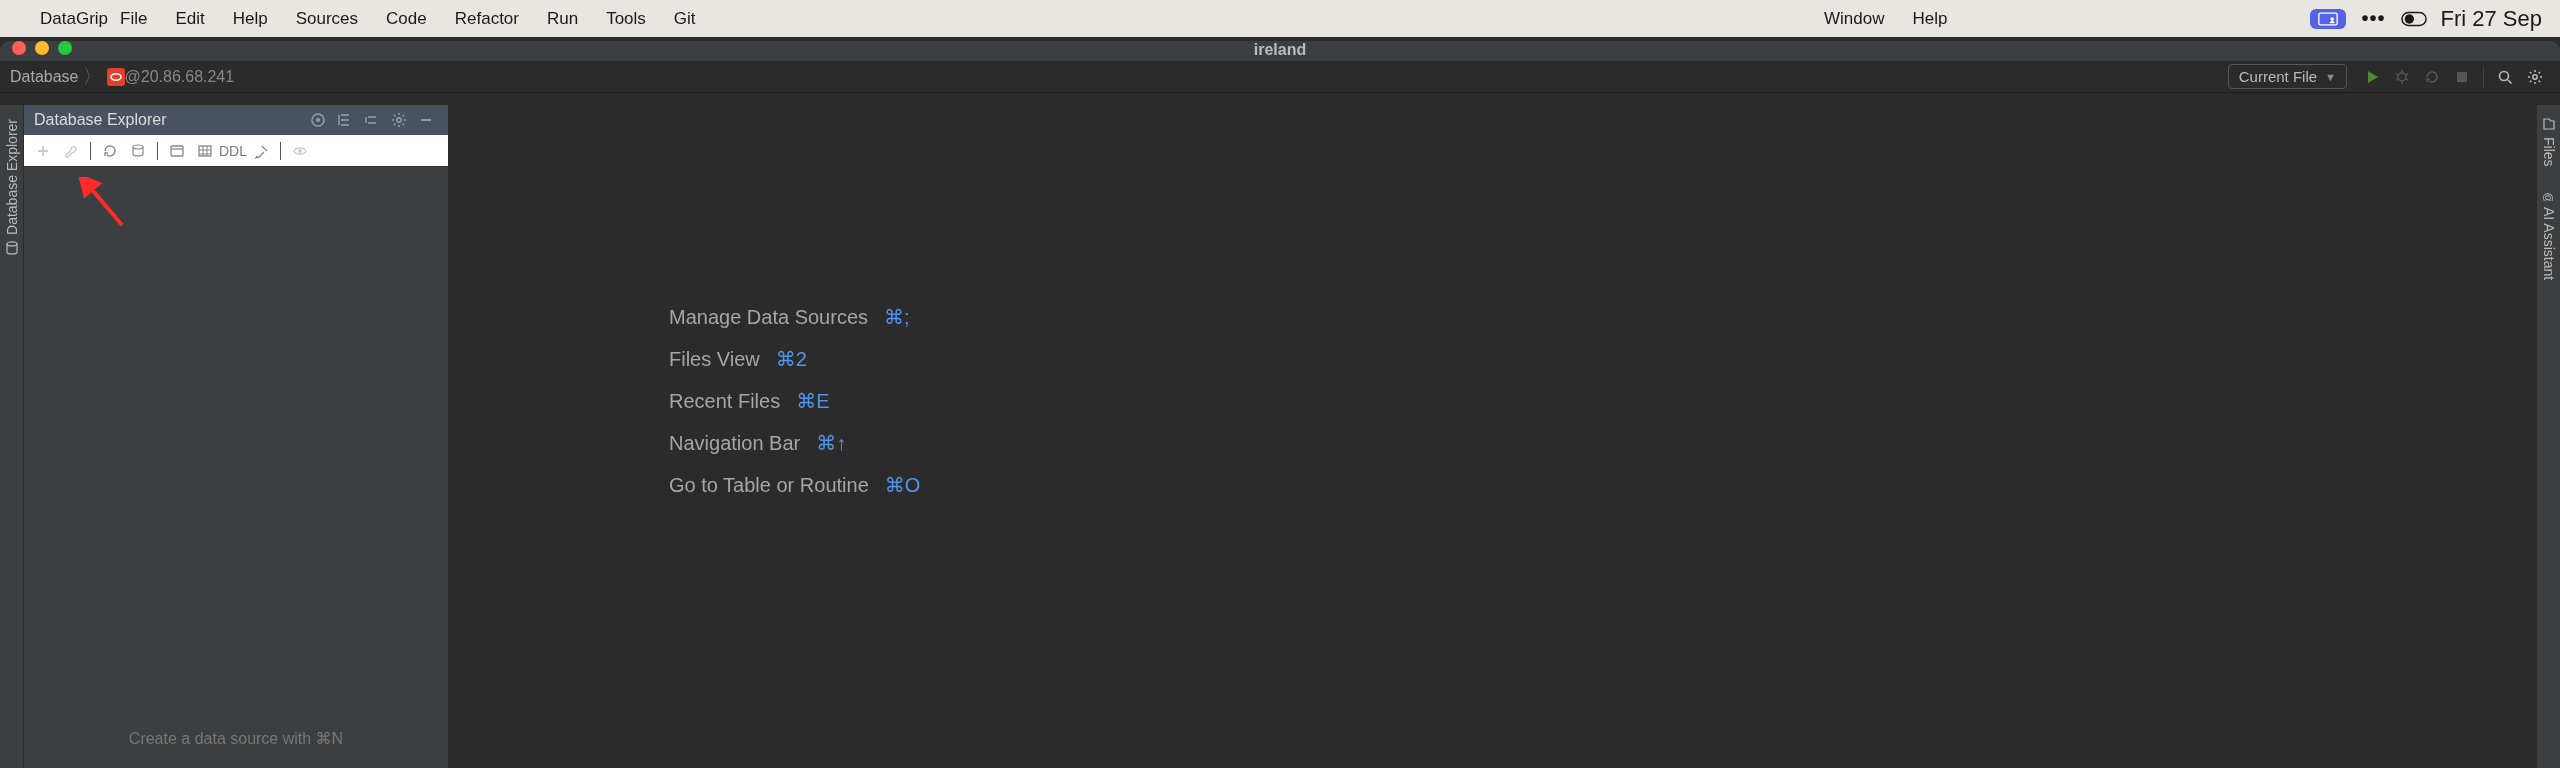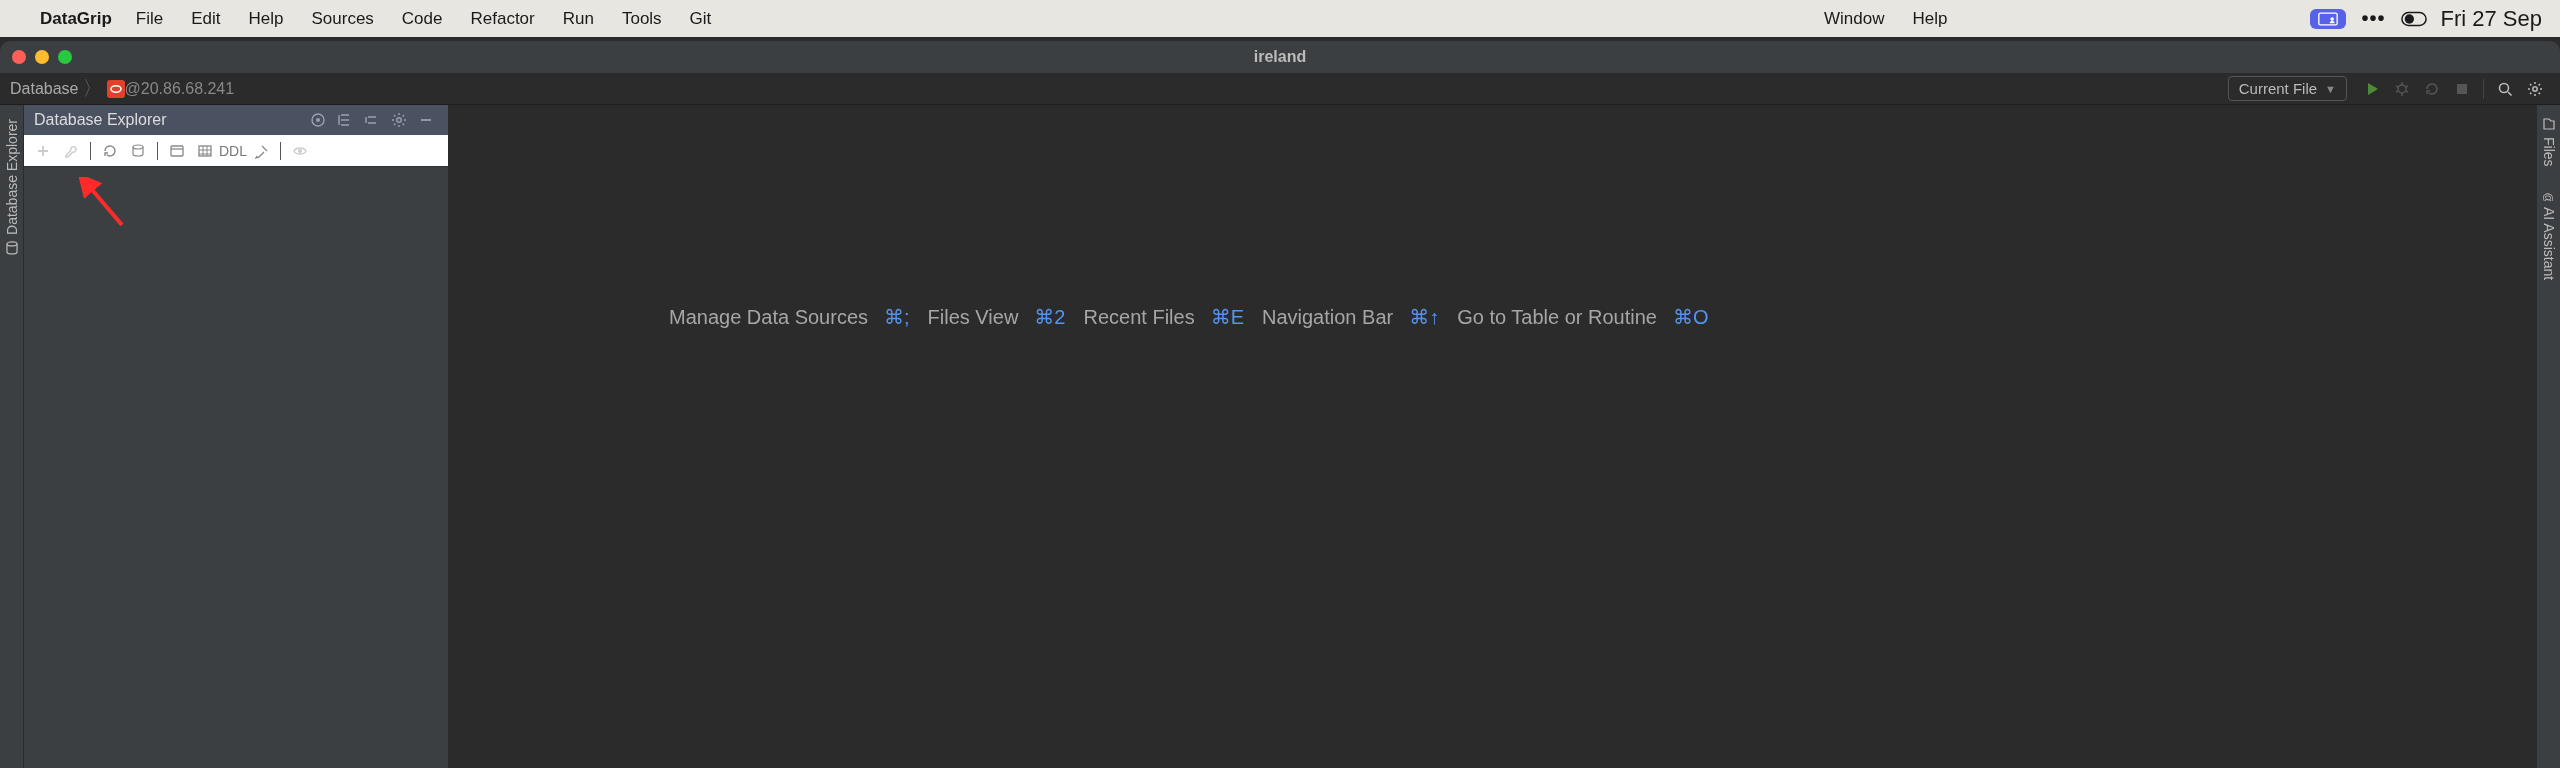--- a/index.html
+++ b/index.html
@@ -1,32 +1,32 @@
 <!DOCTYPE html>
 <html><head>
 <meta charset="utf-8">
 <style>
   * { margin: 0; padding: 0; box-sizing: border-box; font-family: -apple-system, BlinkMacSystemFont, "Segoe UI", sans-serif; }
   body { width: 2560px; height: 768px; overflow: hidden; background: #2b2b2b; position: relative; }
 
   
   .mac-menubar { height: 37px; background: #e8e6e1; display: flex; align-items: center; padding: 0 18px; color: #1a1a1a; font-size: 17px; }
   .mac-menubar .apple { font-size: 20px; margin-right: 22px; }
-  .mac-menubar .app-name { font-weight: 700; margin-right: 24px; }
+  .mac-menubar .app-name { font-weight: 400; margin-right: 12px; }
   .mac-menubar .menu-item { margin-right: 28px; cursor: default; }
   .mac-menubar .spacer { flex: 1; }
   .mac-menubar .right-item { margin-left: 15px; display: flex; align-items: center; }
   .mac-menubar .pill { background: #5862e8; border-radius: 6px; padding: 3px 8px; color: #fff; display: flex; align-items: center; }
   .mac-menubar .pill svg { width: 20px; height: 14px; }
   .mac-menubar .dots { font-size: 20px; letter-spacing: 1px; font-weight: 700; }
   .mac-menubar .toggle svg { width: 26px; height: 16px; }
   .mac-menubar .date { margin-left: 14px; font-size: 22px; }
 
   
-  .titlebar { height: 32px; background: #3c3f41; display: flex; align-items: center; padding: 0 12px; position: relative; border-top-left-radius: 10px; border-top-right-radius: 10px; margin-top: 4px; }
+  .titlebar { height: 20px; background: #3c3f41; display: flex; align-items: flex-start; padding: 0 12px; position: relative; border-top-left-radius: 10px; border-top-right-radius: 10px; margin-top: 4px; }
   .traffic-lights { display: flex; gap: 9px; }
   .tl { width: 14px; height: 14px; border-radius: 50%; }
   .tl.red { background: #ff5f56; }
   .tl.yellow { background: #ffbd2e; }
   .tl.green { background: #27c93f; }
   .titlebar .title { position: absolute; left: 50%; transform: translateX(-50%); color: #bbbbbb; font-size: 16px; font-weight: 600; }
 
   
   .navrow { height: 32px; background: #2b2b2b; display: flex; align-items: center; padding: 0 10px; color: #aaa; font-size: 16px; border-bottom: 1px solid #1e1e1e; }
   .navrow .crumb { display: flex; align-items: center; }
@@ -61,21 +61,21 @@
   .sidebar-toolbar .tsep { width: 1px; height: 18px; background: #555; margin: 0 4px; }
   .sidebar-toolbar .ddl { font-size: 14px; color: #777; padding: 0 4px; }
 
   .sidebar-body { flex: 1; position: relative; }
   .sidebar-hint { position: absolute; bottom: 20px; left: 0; right: 0; text-align: center; color: #777; font-size: 16px; }
 
   .arrow-annot { position: absolute; top: 10px; left: 50px; pointer-events: none; }
   .arrow-annot svg { width: 60px; height: 60px; }
 
   .content { flex: 1; background: #2b2b2b; position: relative; }
-  .welcome { position: absolute; top: 200px; left: 220px; display: flex; gap: 18px; }
+  .welcome { position: absolute; top: 200px; left: 220px; display: flex; flex-direction: column; gap: 18px; }
   .welcome-row { display: flex; align-items: center; font-size: 20px; }
   .welcome-row .label { color: #a6a6a6; }
   .welcome-row .shortcut { color: #5394ec; margin-left: 16px; font-size: 20px; }
 
   .right-rail { width: 24px; background: #3c3f41; border-left: 1px solid #2b2b2b; display: flex; flex-direction: column; align-items: center; padding-top: 6px; gap: 8px; }
   .right-rail .vtab { writing-mode: vertical-rl; color: #bbb; font-size: 14px; padding: 6px 2px; display: flex; align-items: center; gap: 6px; }
   .right-rail svg { width: 14px; height: 14px; }
 </style>
 </head>
 <body>
@@ -275,20 +275,21 @@
       <div class="arrow-annot">
         <svg viewBox="0 0 60 60">
             <defs>
               <marker id="ah" markerWidth="8" markerHeight="8" refX="2" refY="3" orient="auto">
                 <path d="M0 0L6 3L0 6z" fill="#ff2a2a"></path>
               </marker>
             </defs>
             <line x1="48" y1="48" x2="14" y2="8" stroke="#ff2a2a" stroke-width="4" marker-end="url(#ah)"></line>
           </svg>
       </div>
+      <div class="sidebar-hint">Create a data source with ⌘N</div>
     </div>
   </div>
 
   <div class="content">
     <div class="welcome">
       <div class="welcome-row">
         <span class="label">Manage Data Sources</span>
         <span class="shortcut">⌘;</span>
       </div>
       <div class="welcome-row">

